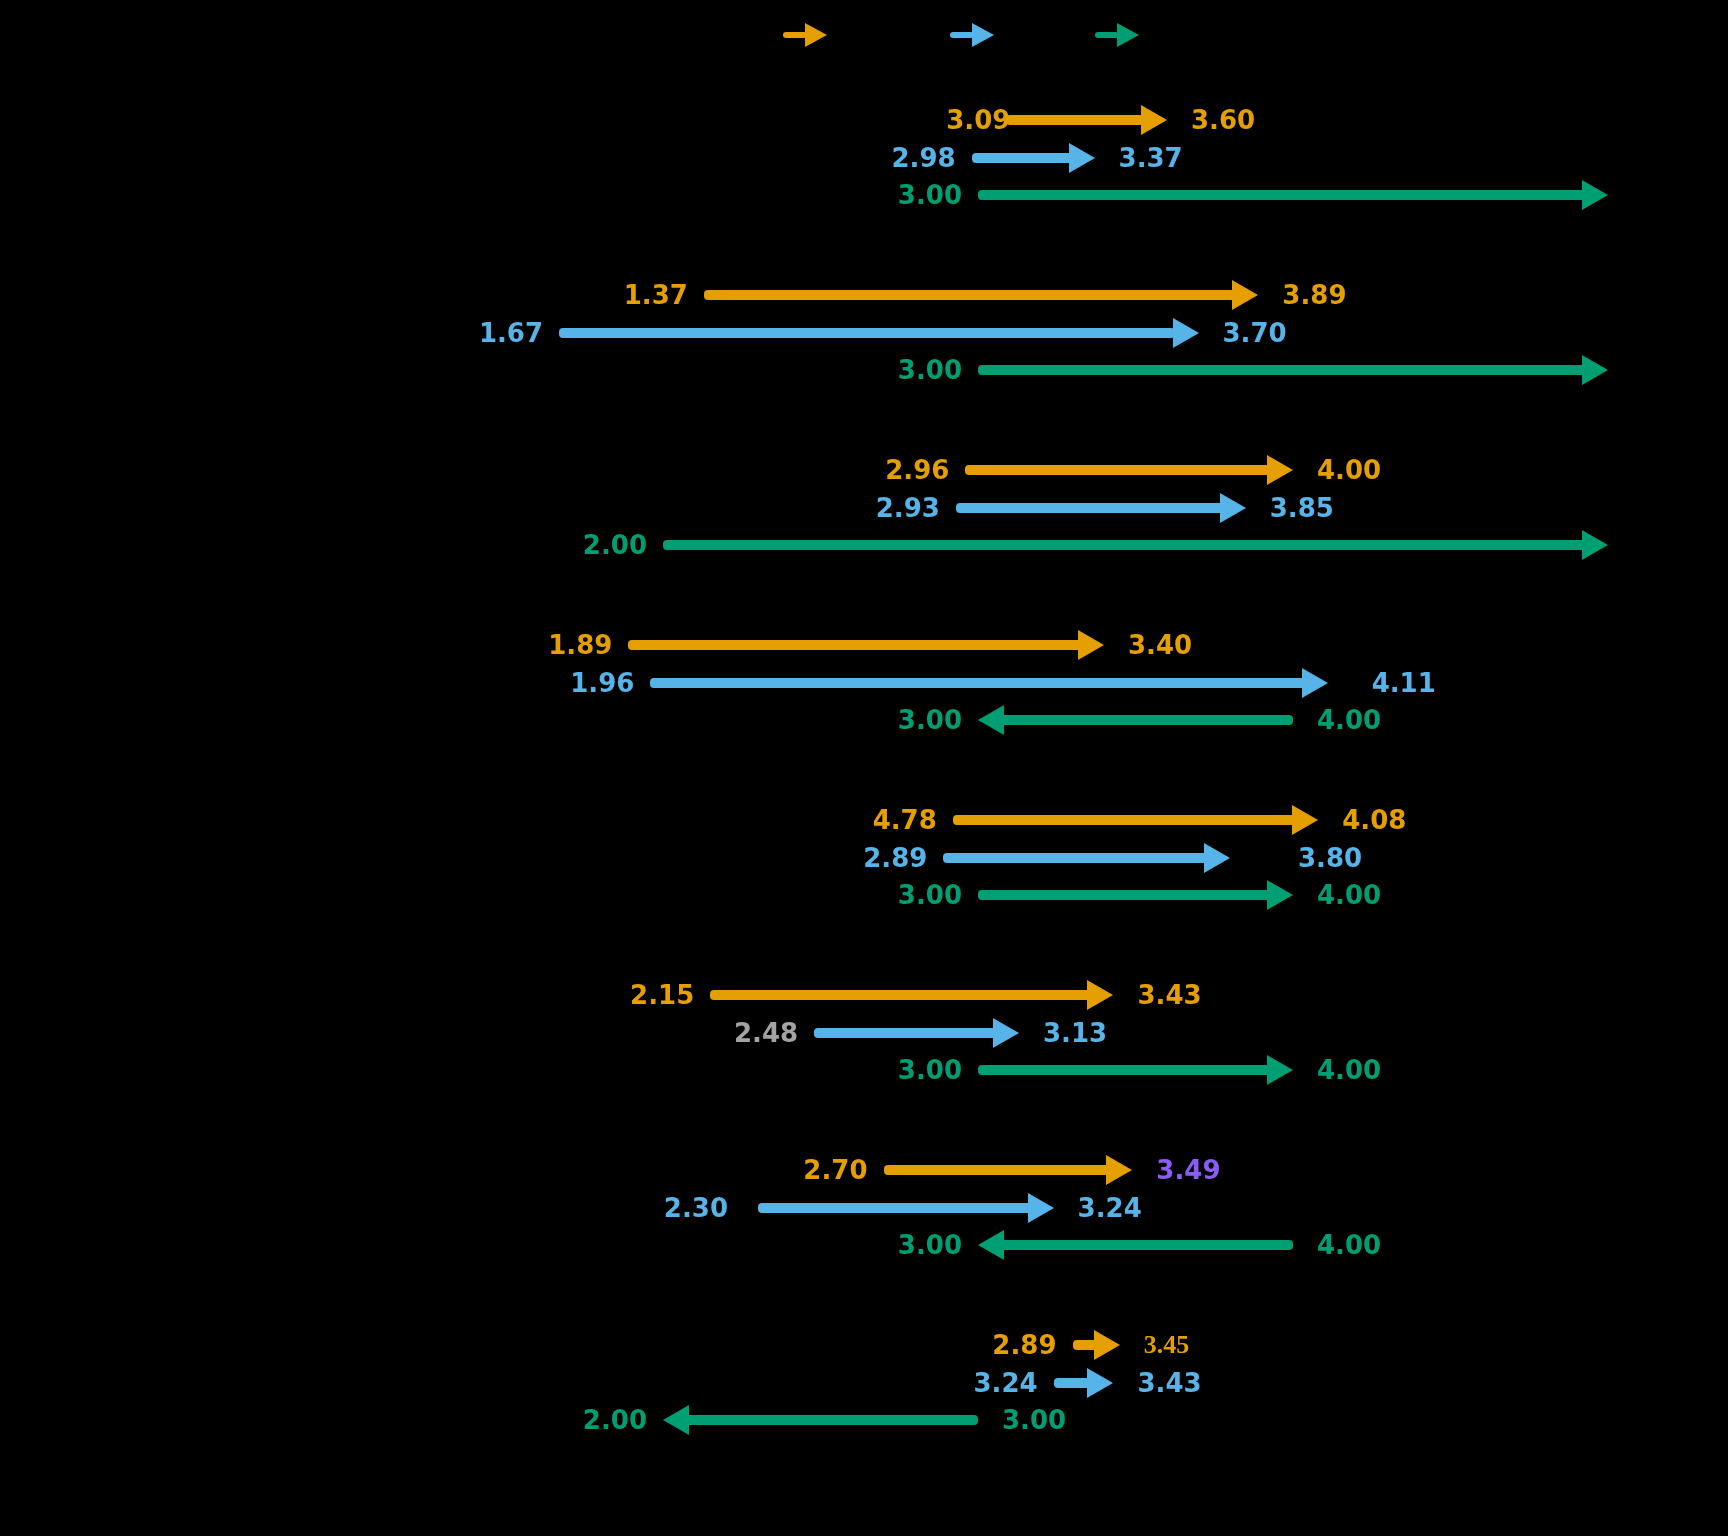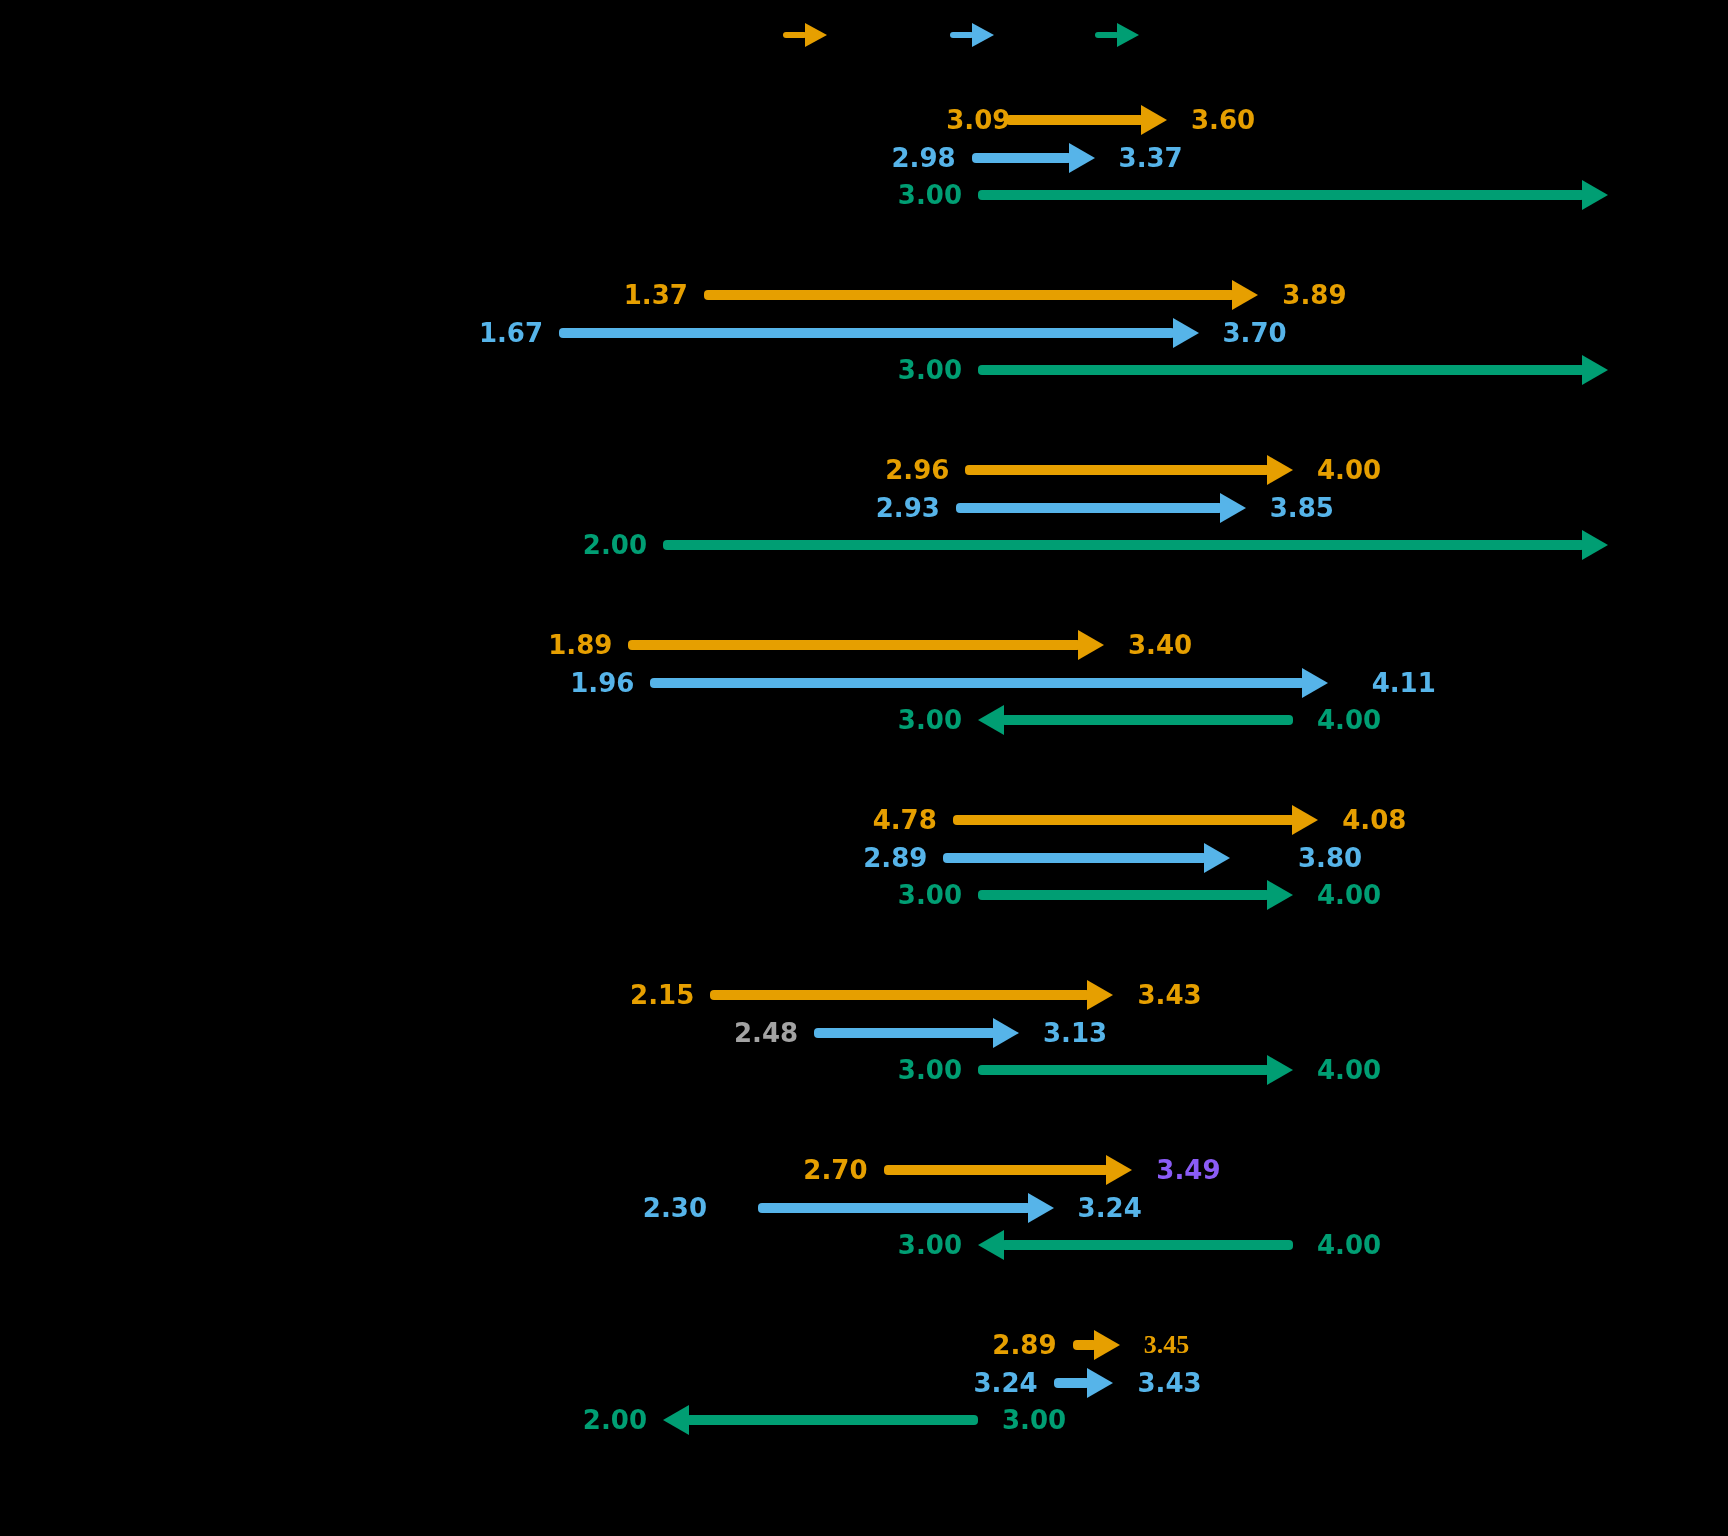--- a/index.html
+++ b/index.html
@@ -148,21 +148,21 @@
       </div>
       <div class="" style="position: absolute;">
         <div class="arrow-line" style="left: 883.5px; top: 1165px; width: 225.85px; height: 10px; background: rgb(230, 159, 0);"></div>
         <div class="arrow-head" style="top: 1155px; border-top: 15px solid transparent; border-bottom: 15px solid transparent; left: 1106.35px; border-left: 26px solid rgb(230, 159, 0);"></div>
         <div class="value-label" style="top: 1154px; color: rgb(230, 159, 0); left: 867.5px; transform: translateX(-100%);">2.70</div>
         <div class="value-label" style="top: 1154px; color: #8b5cf6; left: 1156.35px;">3.49</div>
       </div>
       <div class="" style="position: absolute;">
         <div class="arrow-line" style="left: 757.5px; top: 1202.5px; width: 273.1px; height: 10px; background: rgb(86, 180, 233);"></div>
         <div class="arrow-head" style="top: 1192.5px; border-top: 15px solid transparent; border-bottom: 15px solid transparent; left: 1027.6px; border-left: 26px solid rgb(86, 180, 233);"></div>
-        <div class="value-label" style="top: 1191.5px; color: rgb(86, 180, 233); left: 707px; transform: translateX(-100%);">2.30</div>
+        <div class="value-label" style="top: 1191.5px; color: rgb(86, 180, 233); left: 728px; transform: translateX(-100%);">2.30</div>
         <div class="value-label" style="top: 1191.5px; color: rgb(86, 180, 233); left: 1077.6px;">3.24</div>
       </div>
       <div class="" style="position: absolute;">
         <div class="arrow-line" style="left: 1001px; top: 1240px; width: 292px; height: 10px; background: rgb(0, 158, 115);"></div>
         <div class="arrow-head" style="top: 1230px; border-top: 15px solid transparent; border-bottom: 15px solid transparent; left: 978px; border-right: 26px solid rgb(0, 158, 115);"></div>
         <div class="value-label" style="top: 1229px; color: rgb(0, 158, 115); left: 1317px;">4.00</div>
         <div class="value-label" style="top: 1229px; color: rgb(0, 158, 115); left: 962px; transform: translateX(-100%);">3.00</div>
       </div>
       <div class="" style="position: absolute;">
         <div class="arrow-line" style="left: 1072.5px; top: 1340px; width: 24.25px; height: 10px; background: rgb(230, 159, 0);"></div>

